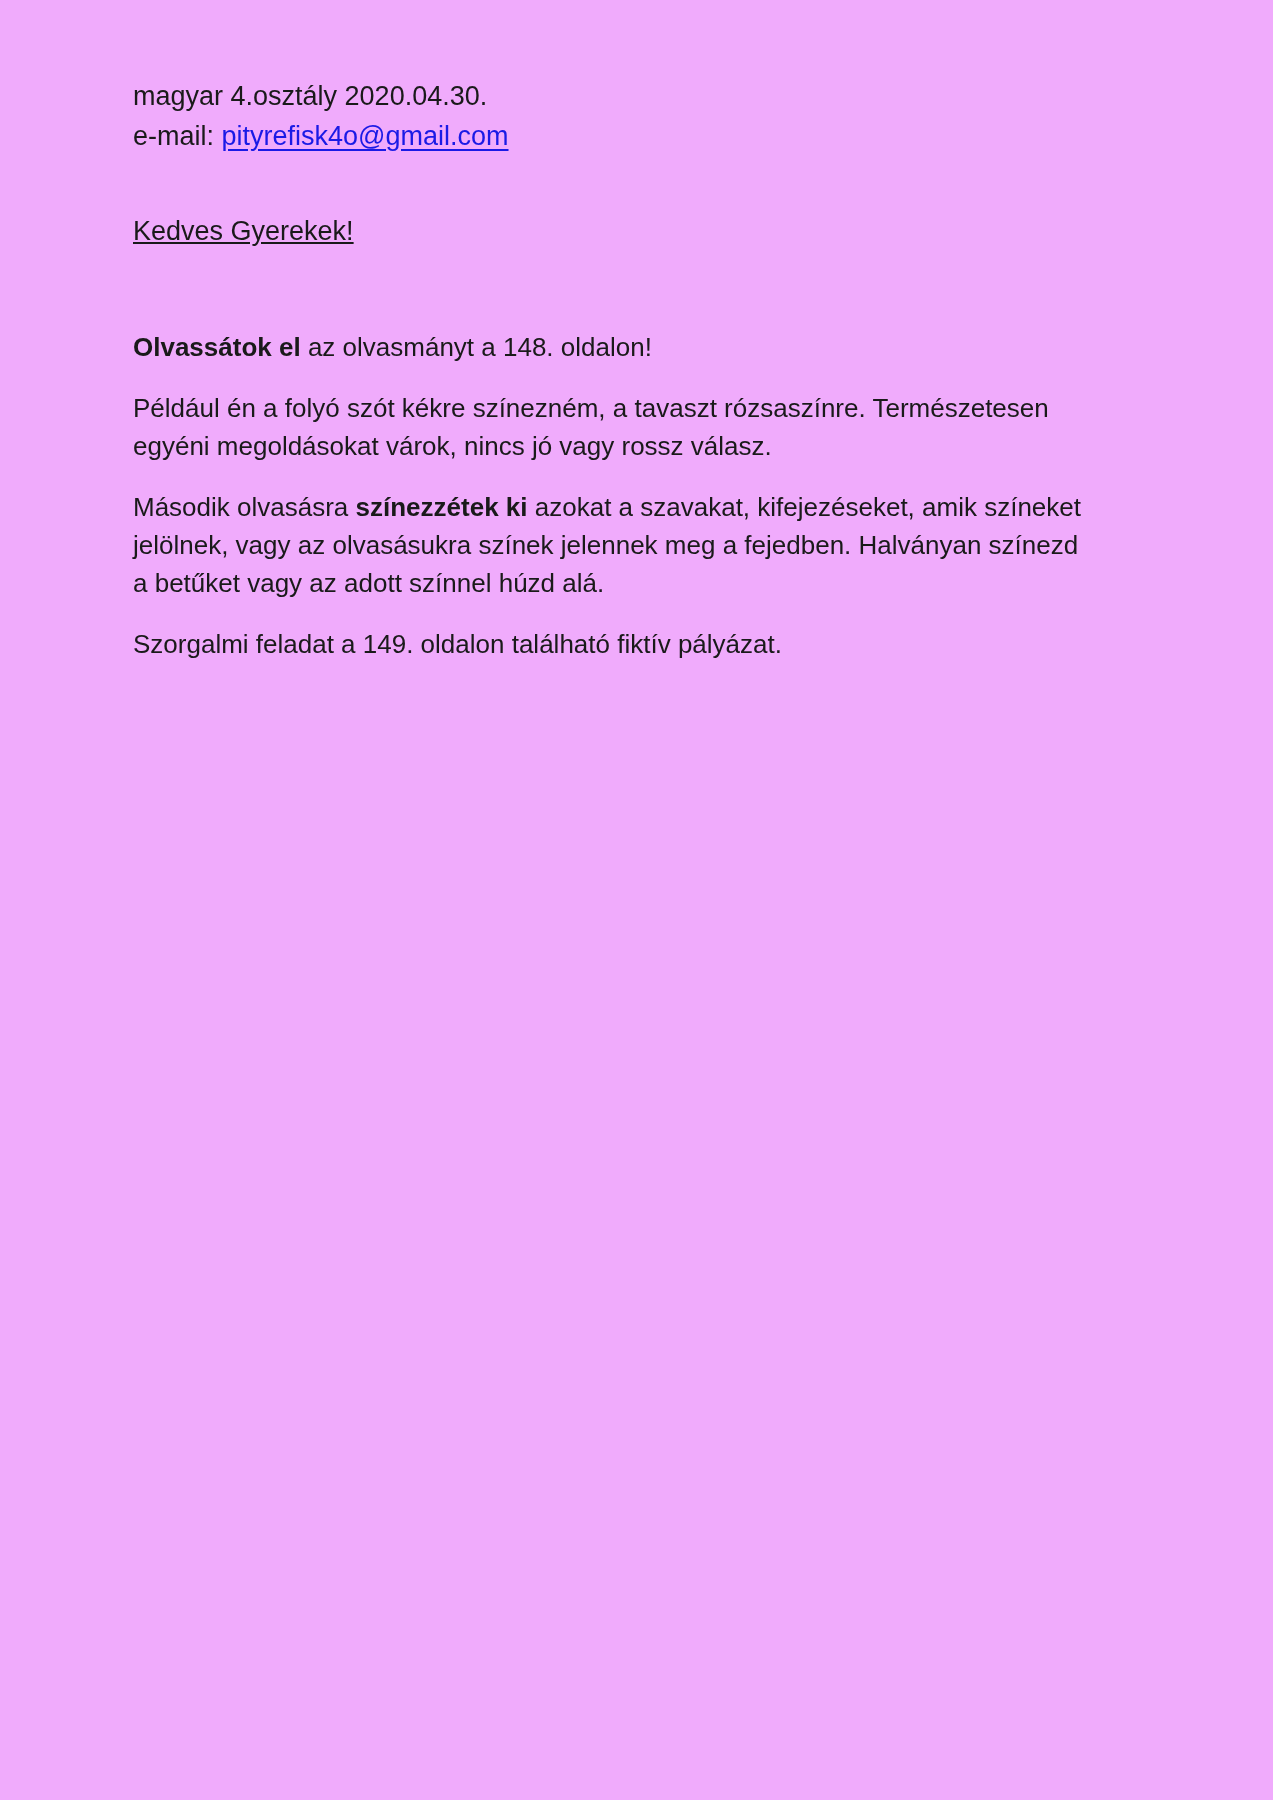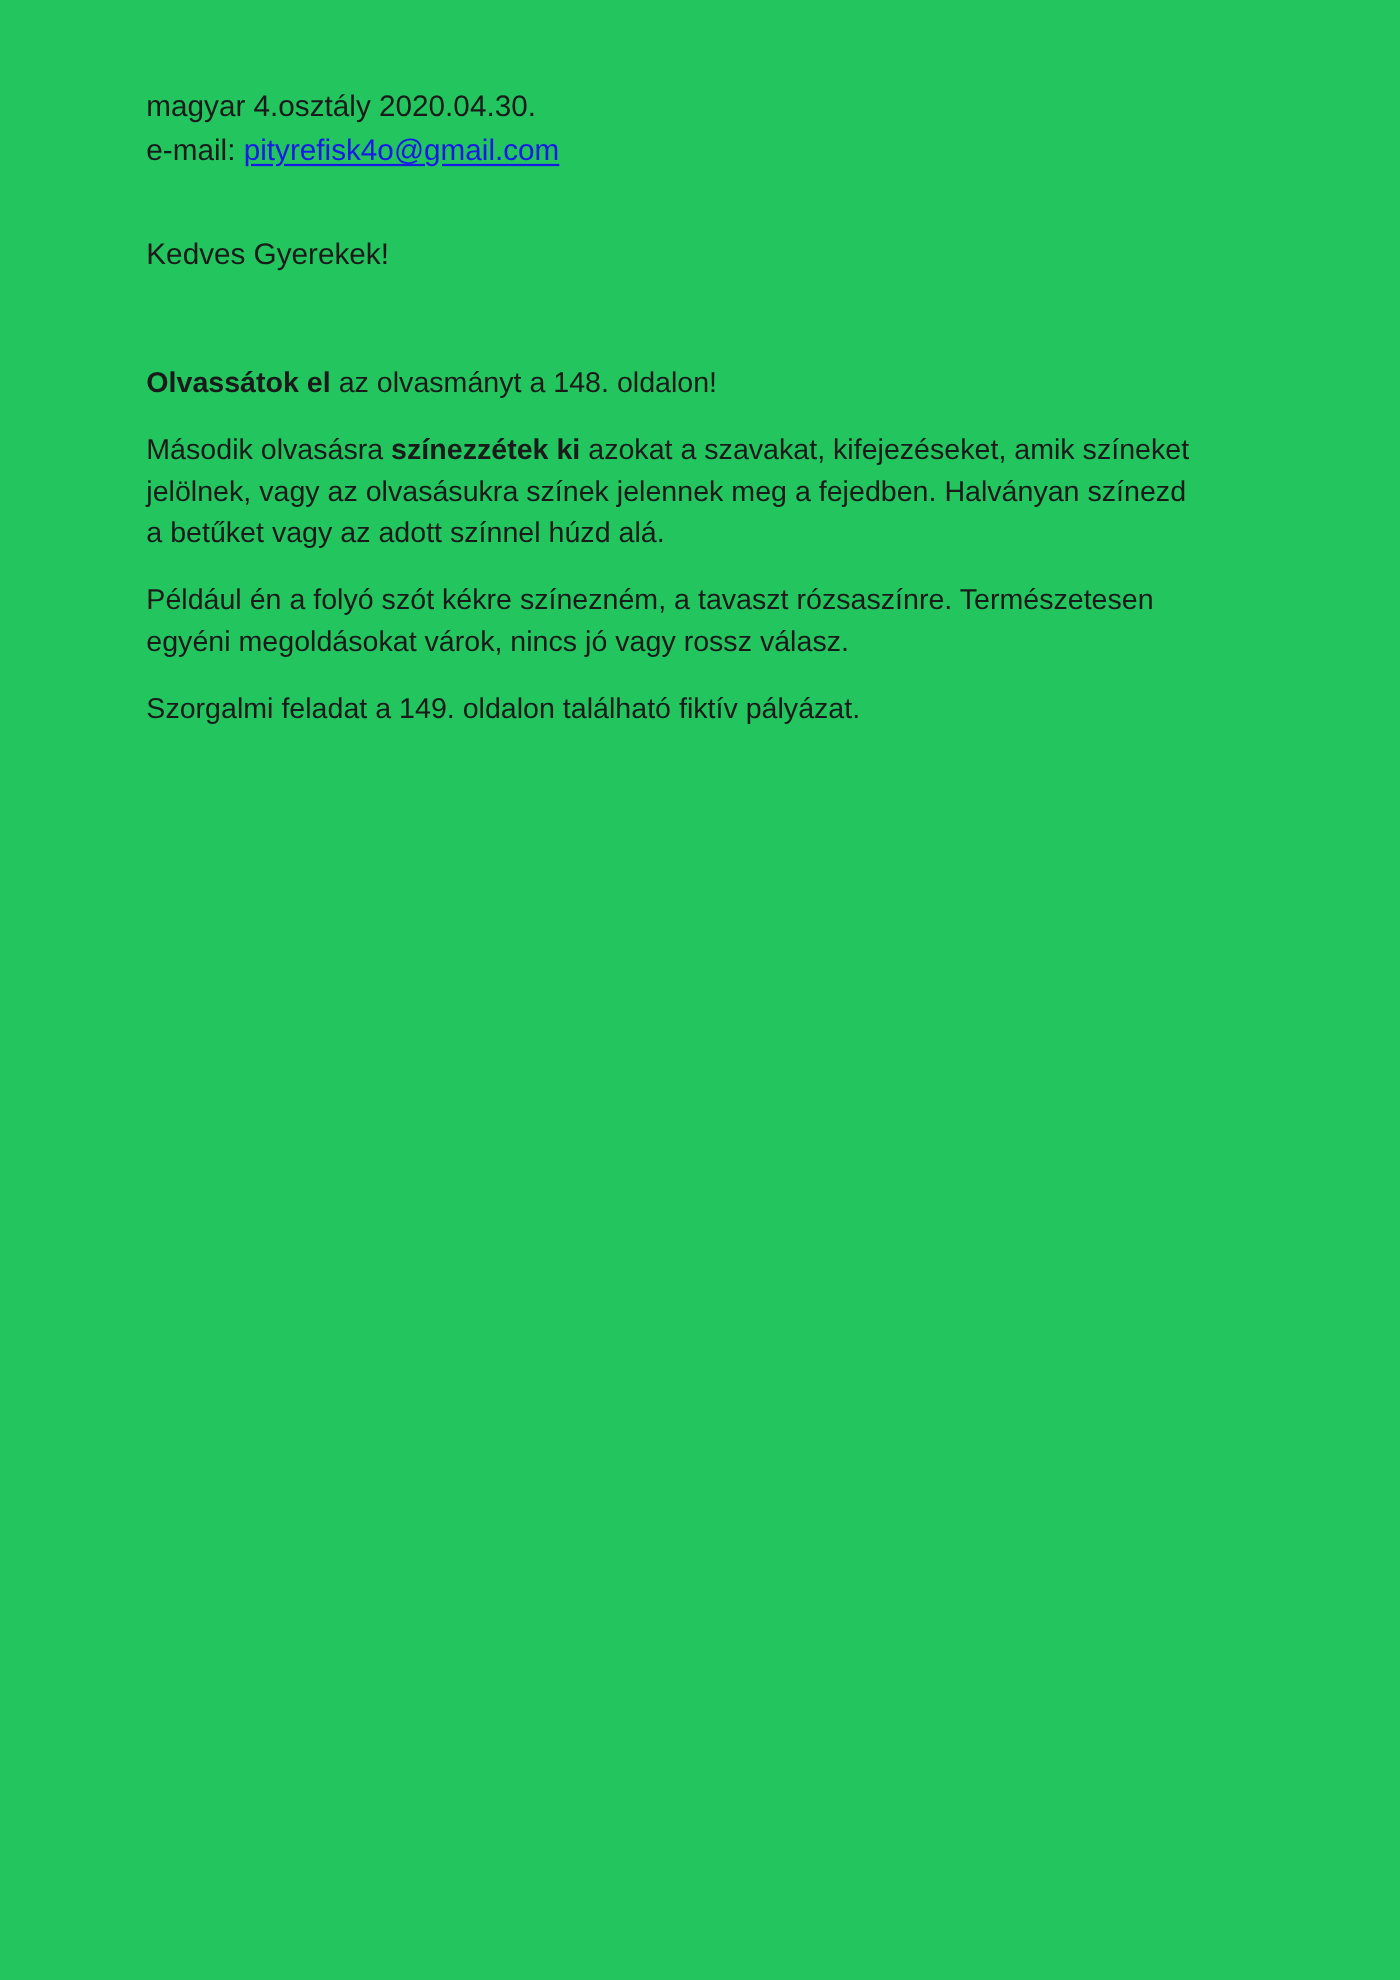--- a/index.html
+++ b/index.html
@@ -7,39 +7,40 @@
     width: 1273px;
     height: 1800px;
     background: #ffffff;
     font-family: "Liberation Sans", sans-serif;
     color: #1a1a1a;
   }
   .page {
     position: relative;
     width: 1273px;
     height: 1800px;
-    background: #22c55e;
+    background: #f0abfc;
     padding: 76px 150px 0 133px;
   }
   .doc-header {
     font-size: 27px;
     line-height: 40px;
     color: #1a1a1a;
   }
   .doc-header .line { white-space: nowrap; }
   a.email-link {
     color: #1a1ae6;
     text-decoration: underline;
     text-underline-offset: 4px;
     cursor: pointer;
   }
   .greeting {
     margin-top: 56px;
     font-size: 27px;
     line-height: 38px;
+    text-decoration: underline;
   }
   .body-text {
     margin-top: 78px;
     max-width: 965px;
   }
   .body-text p {
     font-size: 26px;
     line-height: 38px;
     margin-bottom: 23px;
     color: #1a1a1a;
@@ -56,21 +57,21 @@
     <div class="line">
       <span>e-mail: </span><a class="email-link" href="#">pityrefisk4o@gmail.com</a>
     </div>
   </div>
 
   <div class="greeting">Kedves Gyerekek!</div>
 
   <div class="body-text">
     <p><span class="b">Olvassátok el</span><span> az olvasmányt a 148. oldalon!</span></p>
 
+    <p>Például én a folyó szót kékre színezném, a tavaszt rózsaszínre. Természetesen egyéni megoldásokat várok, nincs jó vagy rossz válasz.</p>
+
     <p><span>Második olvasásra </span><span class="b">színezzétek ki</span><span> azokat a szavakat, kifejezéseket, amik színeket jelölnek, vagy az olvasásukra színek jelennek meg a fejedben. Halványan színezd a betűket vagy az adott színnel húzd alá.</span></p>
-
-    <p>Például én a folyó szót kékre színezném, a tavaszt rózsaszínre. Természetesen egyéni megoldásokat várok, nincs jó vagy rossz válasz.</p>
 
     <p>Szorgalmi feladat a 149. oldalon található fiktív pályázat.</p>
 
   </div>
 
 </div>
 
 </body></html>

